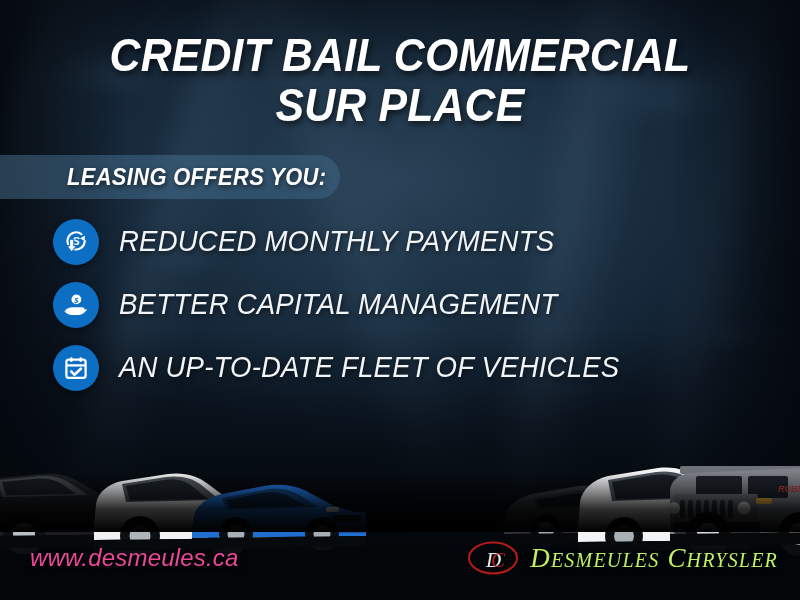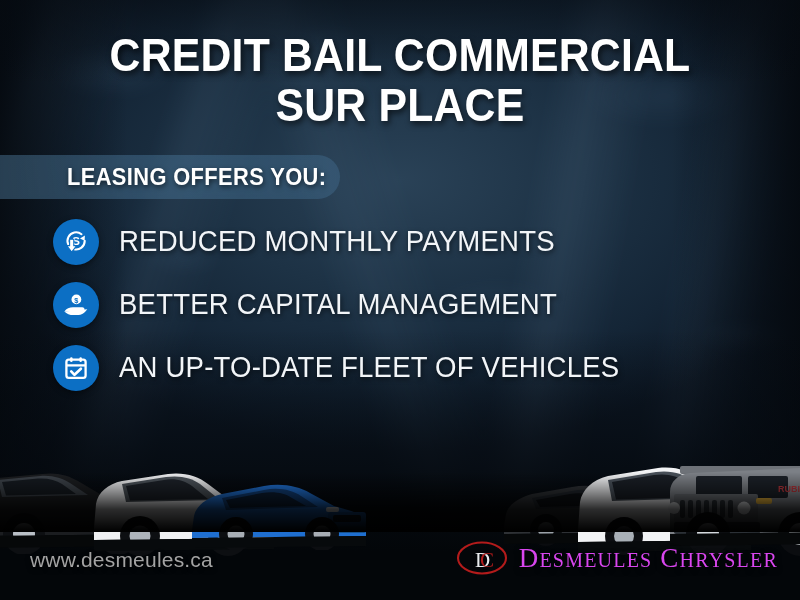--- a/index.html
+++ b/index.html
@@ -10,20 +10,21 @@
   body {
     font-family: "Liberation Sans", sans-serif;
   }
 
   .banner {
     position: relative;
     width: 800px;
     height: 600px;
     overflow: hidden;
     background: #12202e;
+    font-style: italic;
   }
 
   
   .bg-base {
     position: absolute;
     inset: 0;
     background:
       radial-gradient(ellipse 55% 45% at 50% 30%, #2a4257 0%, #1d3245 42%, #142536 75%, #0d1825 100%);
   }
   .bg-streaks {
@@ -159,42 +160,42 @@
     bottom: 30px;
     height: 60px;
     background: linear-gradient(to bottom, rgba(0,0,0,0) 0%, rgba(0,0,0,.82) 62%, #000 100%);
   }
 
   
   .site-url {
     position: absolute;
     left: 30px;
     bottom: 28px;
-    color: #a3a3a3;
-    font-size: 21px;
+    color: #ec4899;
+    font-size: 24px;
     letter-spacing: .2px;
     text-shadow: 0 2px 5px rgba(0,0,0,.9);
   }
 
   .logo {
     position: absolute;
     right: 22px;
     bottom: 24px;
     display: flex;
     align-items: center;
   }
   .logo-mark {
     position: relative;
     width: 54px;
     height: 36px;
     flex: 0 0 auto;
   }
   .logo-text {
     margin-left: 10px;
-    color: #d946ef;
+    color: #bef264;
     font-family: "Liberation Serif", serif;
     font-size: 27px;
     letter-spacing: 1.2px;
     white-space: nowrap;
     text-shadow: 0 2px 6px rgba(0,0,0,.9);
   }
   .logo-text .sc { font-size: 20px; }
 </style>
 </head>
 <body>

